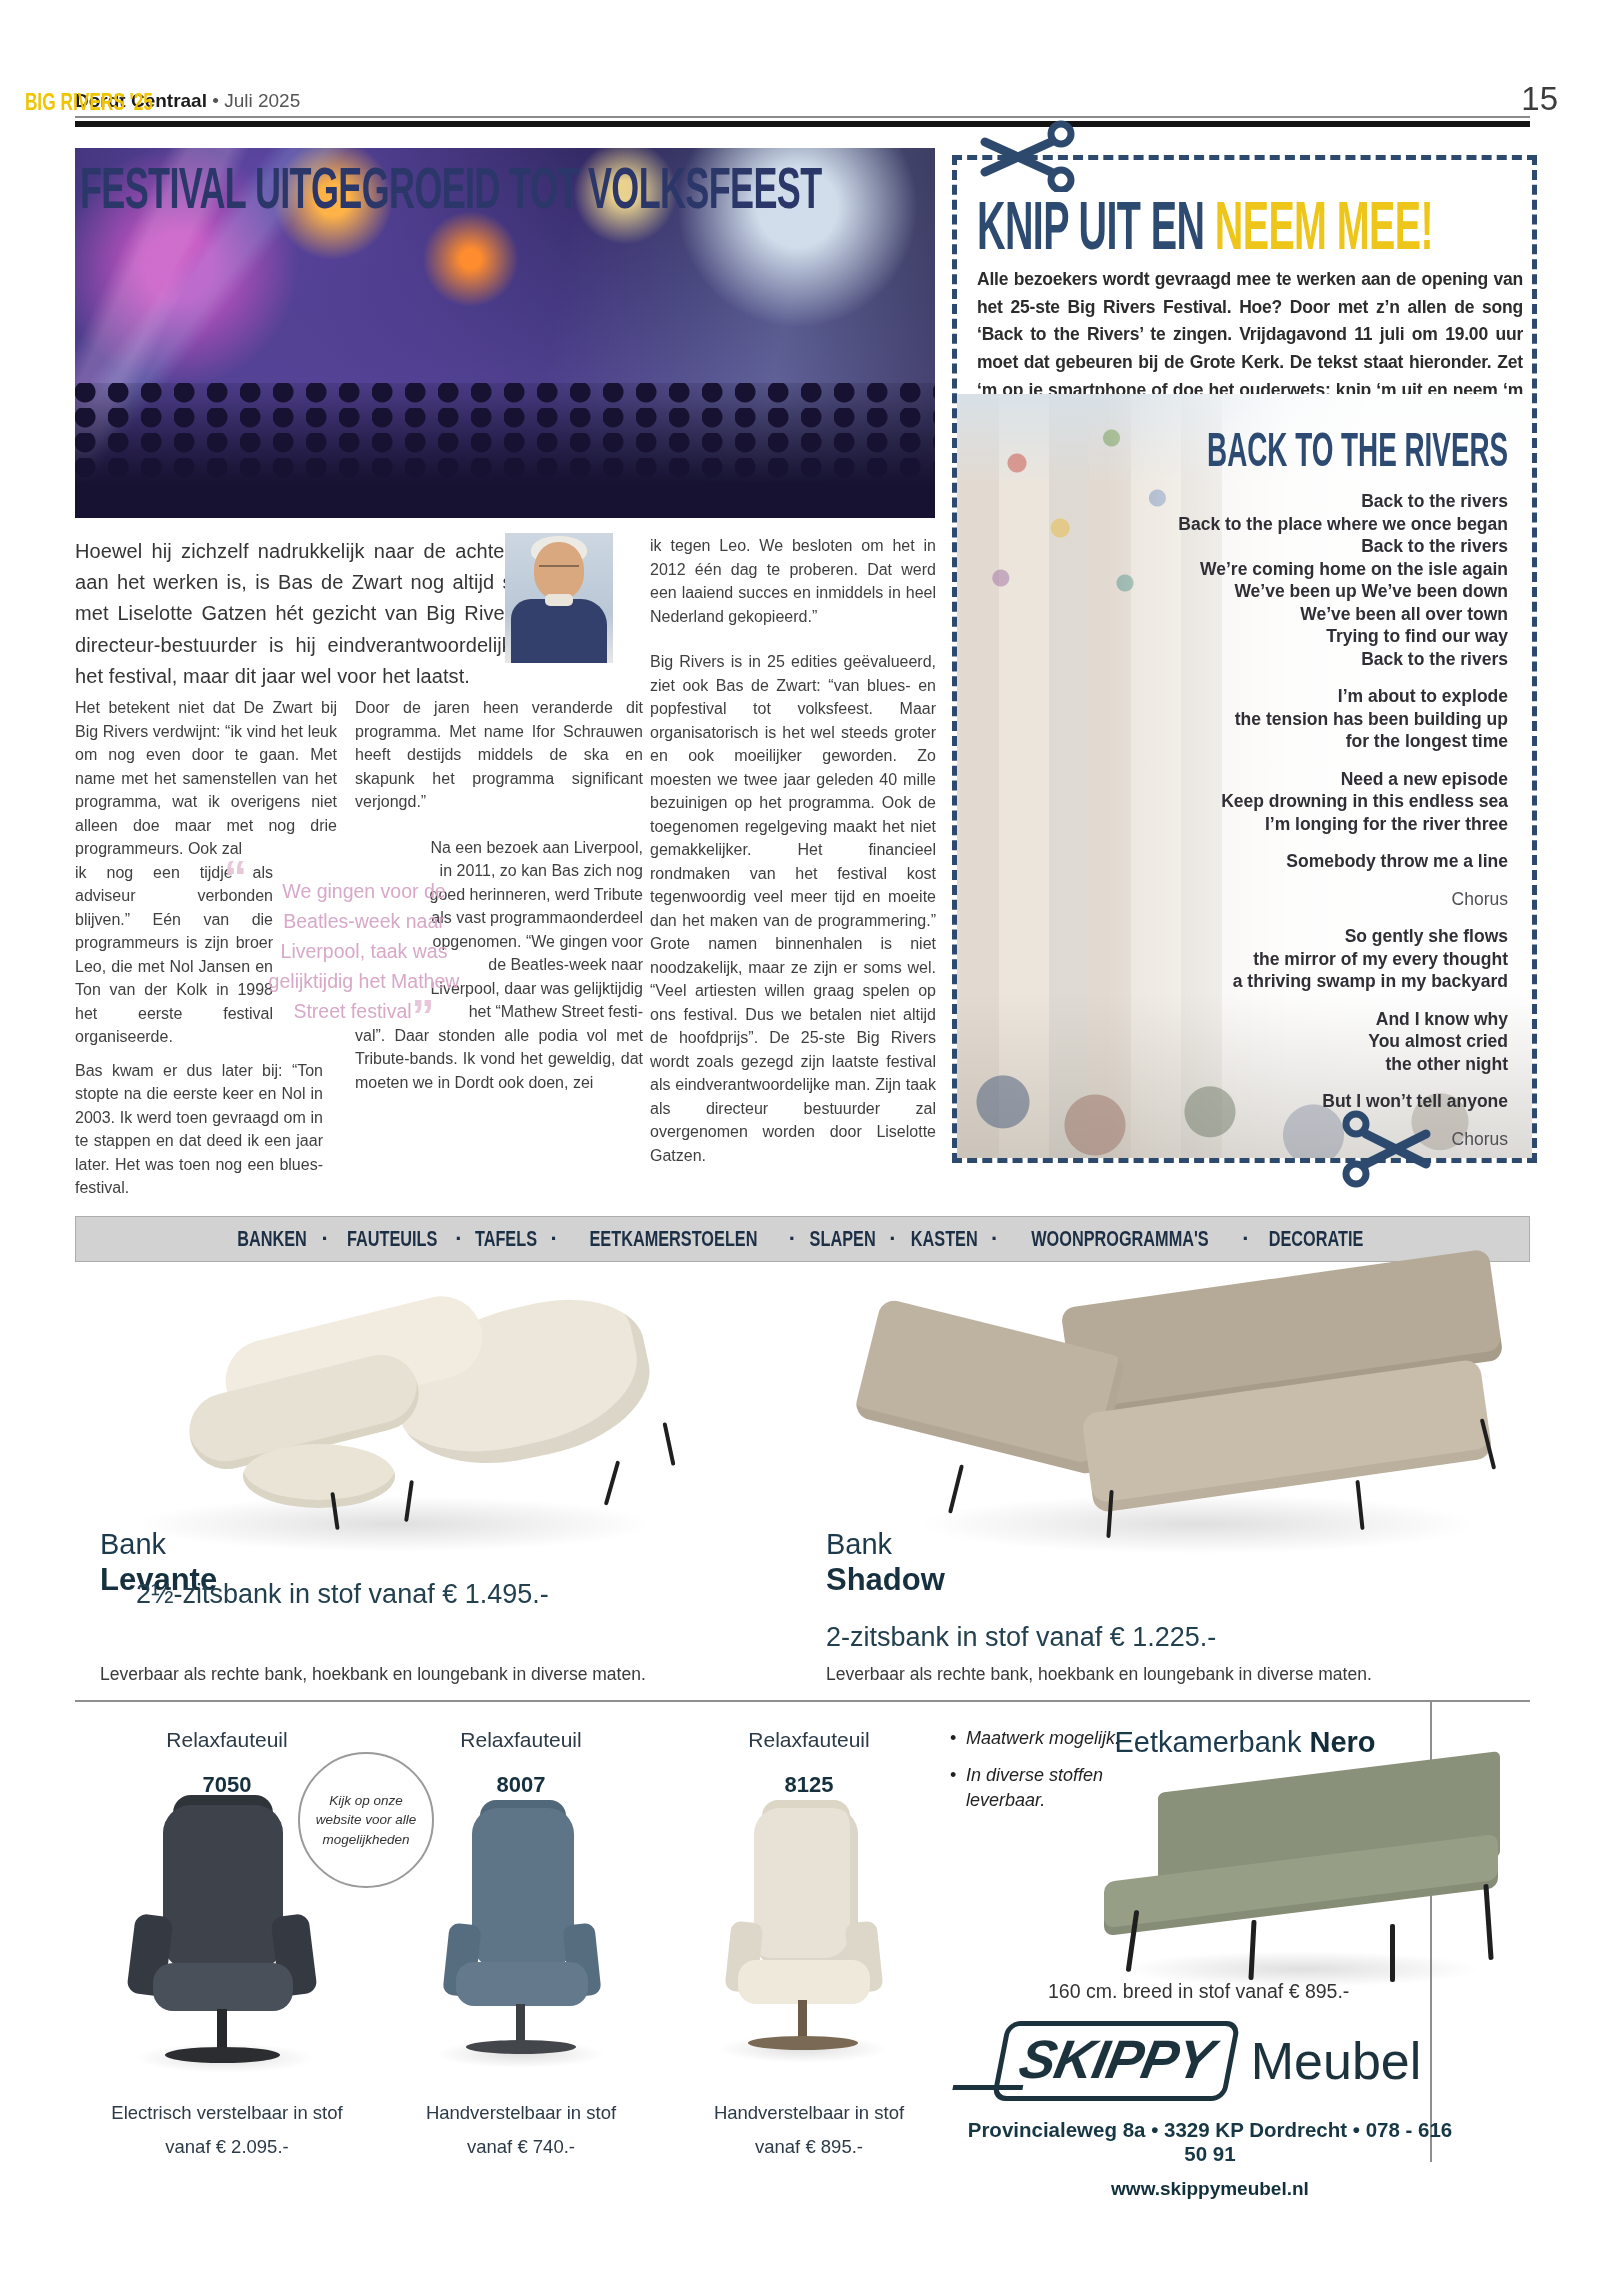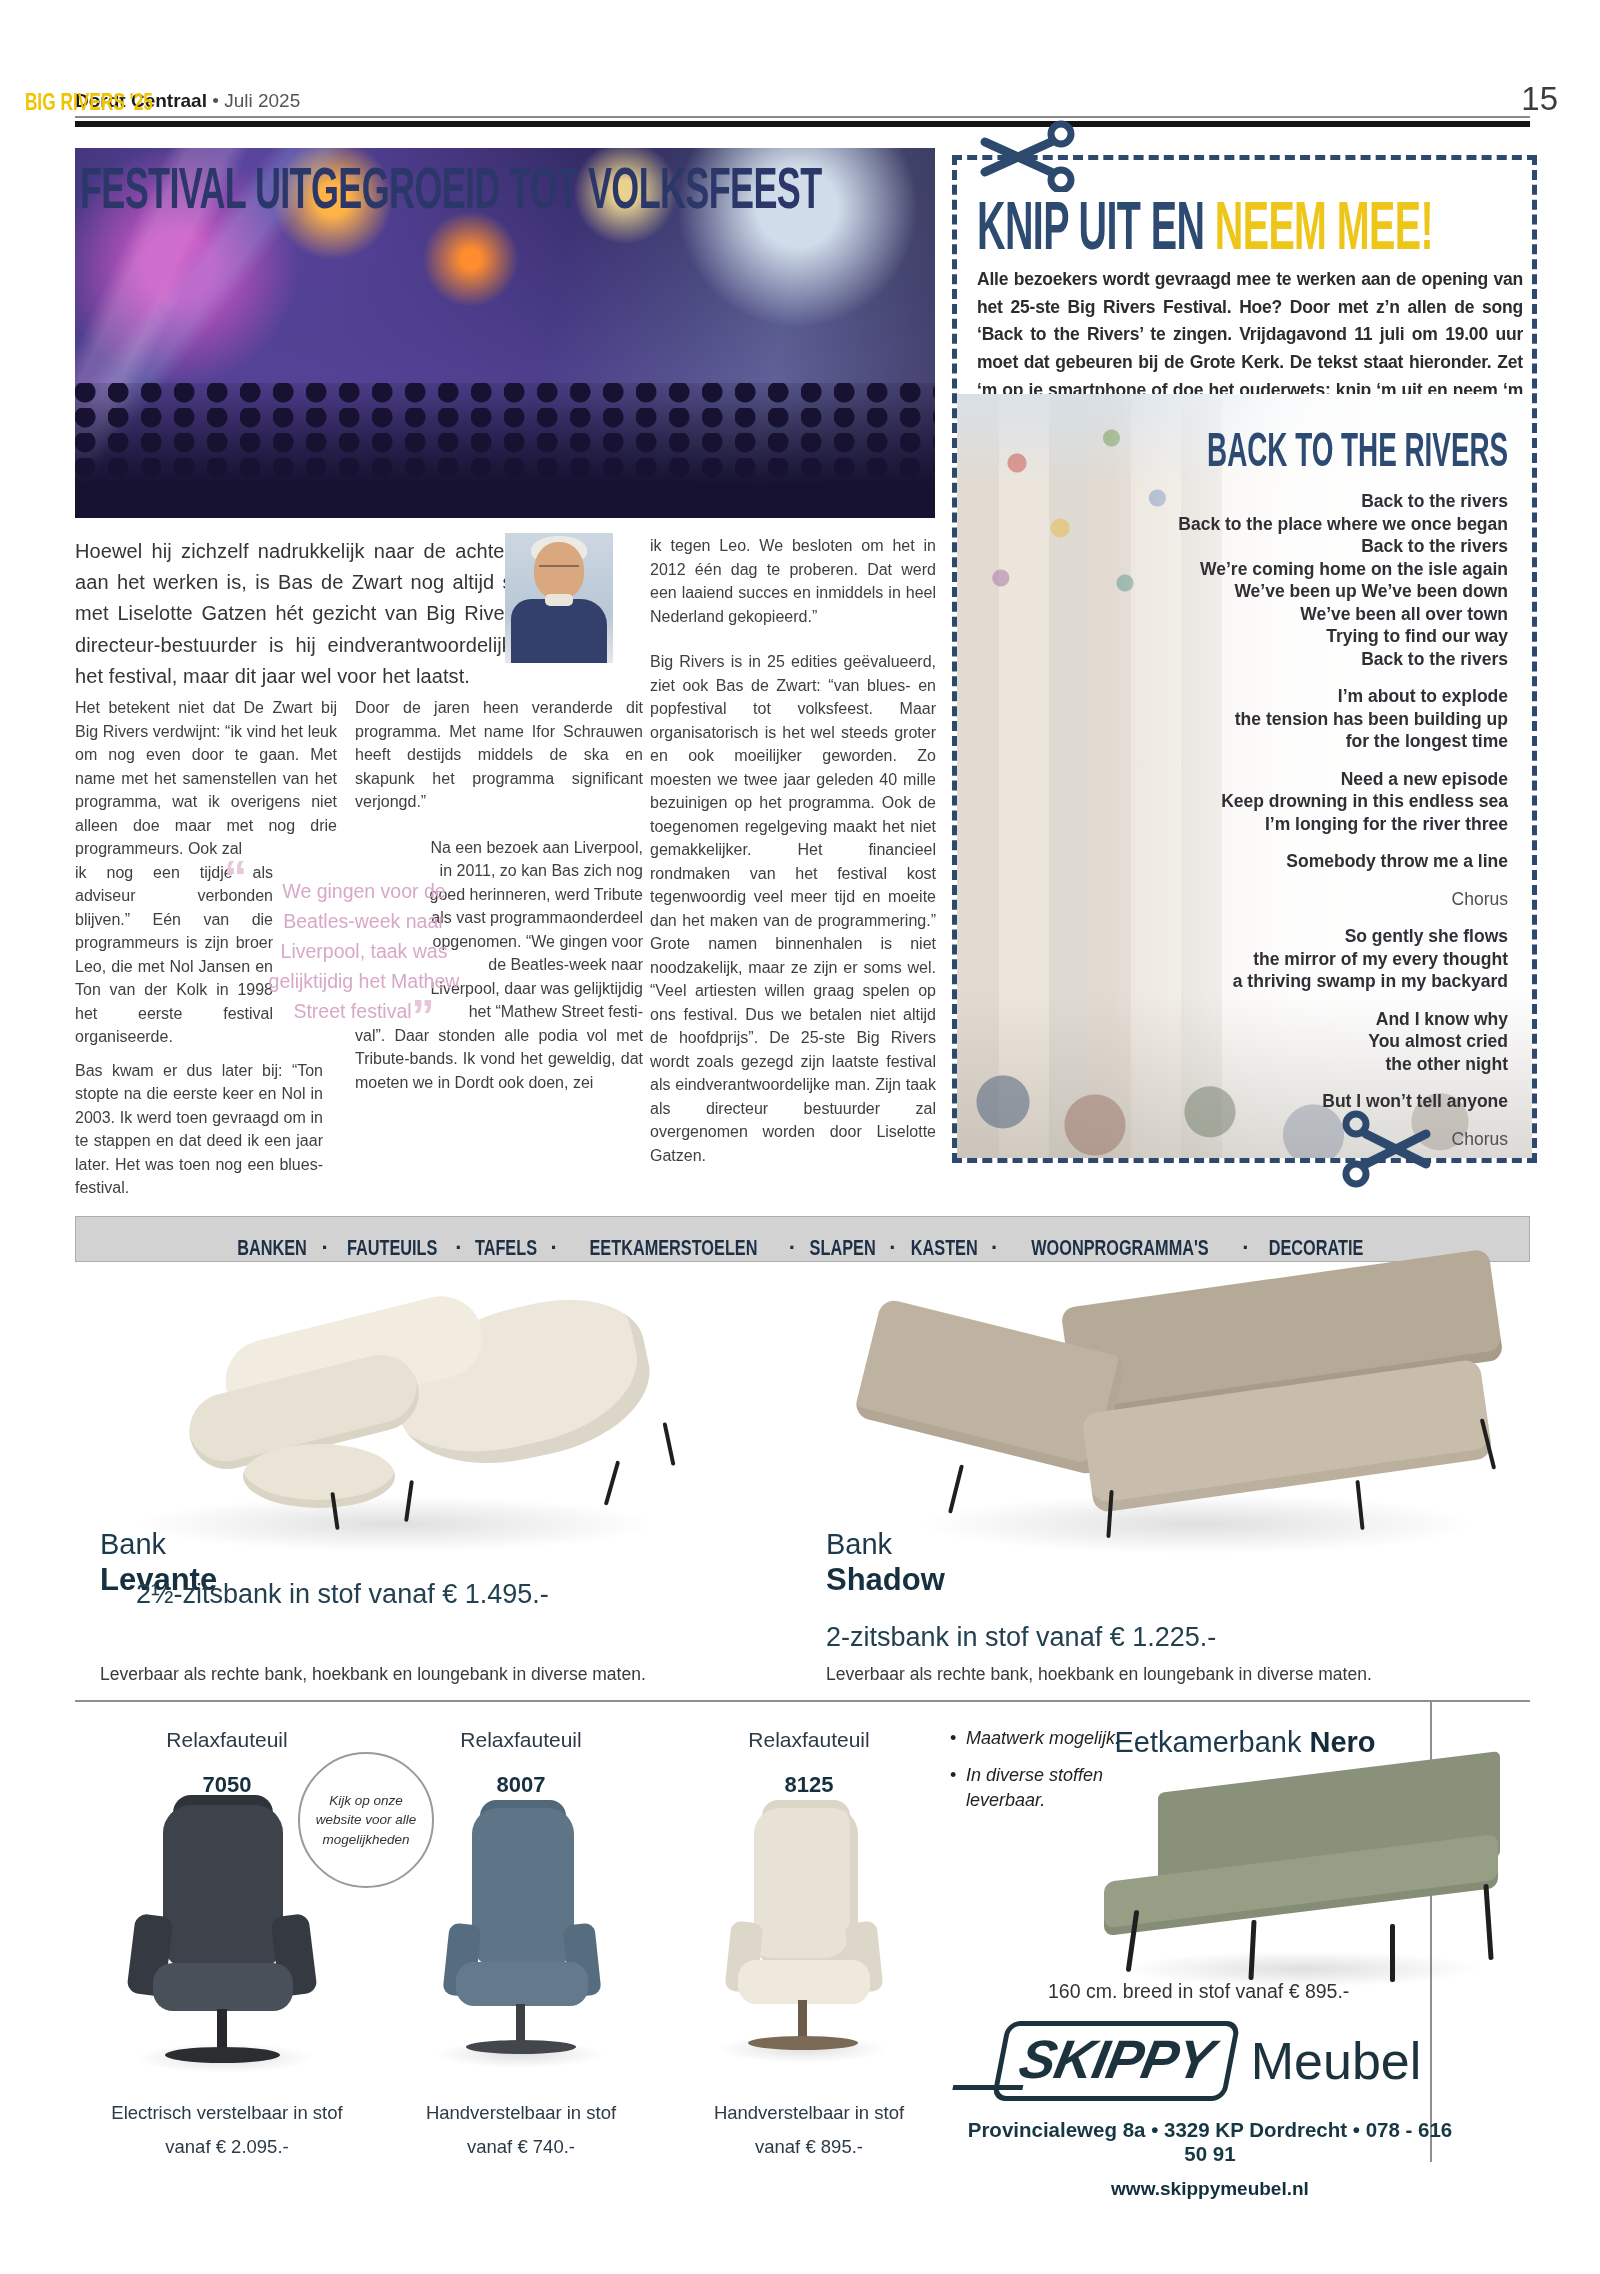--- a/index.html
+++ b/index.html
@@ -92,21 +92,21 @@
       radial-gradient(circle at 84% 78%, rgba(140,130,118,.35) 0 28px, transparent 29px),
       linear-gradient(180deg, rgba(196,190,180,0), rgba(168,162,152,.4));}
   .c-song{position:absolute;right:24px;top:262px;color:#2c4a72;font-weight:800;font-size:48px;}
   .c-song .cx{transform:scaleX(.58);transform-origin:100% 50%;}
   .lyrics{position:absolute;right:24px;top:330px;width:440px;text-align:right;
           font-size:17.5px;font-weight:700;color:#2f2f35;line-height:22.5px;}
   .stanza{margin-bottom:15px;}
   .lyrics .chorus{font-weight:400;color:#4f4f55;}
   
   .adnav{left:75px;top:1216px;width:1455px;height:46px;background:#d2d2d2;border:1px solid #adadad;
-         box-sizing:border-box;display:flex;align-items:flex-end;justify-content:center;gap:14px;
+         box-sizing:border-box;display:flex;align-items:center;justify-content:center;gap:14px;
          color:#1c2f45;font-weight:700;font-size:22px;}
   .adnav .item{display:inline-block;transform:scaleX(.74);transform-origin:50% 50%;white-space:nowrap;margin:0 -12px;}
   .adnav .dot{color:#1c2f45;font-weight:700;}
   .ad-head{font-size:29px;color:#1d3a4d;font-weight:400;}
   .ad-name{font-size:31px;color:#16303f;font-weight:700;}
   .ad-price{font-size:27px;color:#23404f;font-weight:400;}
   .ad-sub{font-size:17.5px;color:#3a3a3a;font-weight:400;}
   .div-h{left:75px;top:1700px;width:1455px;height:2px;background:#8f8f8f;}
   .div-v{left:1430px;top:1700px;width:2px;height:462px;background:#8f8f8f;}
   .rl-label{font-size:21px;color:#2c3a47;text-align:center;font-weight:400;}

